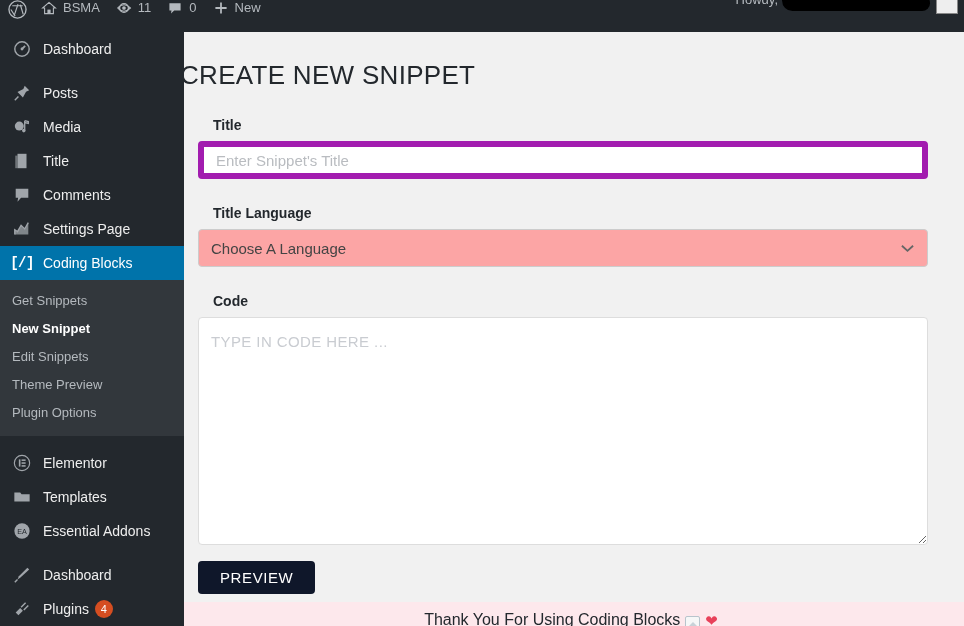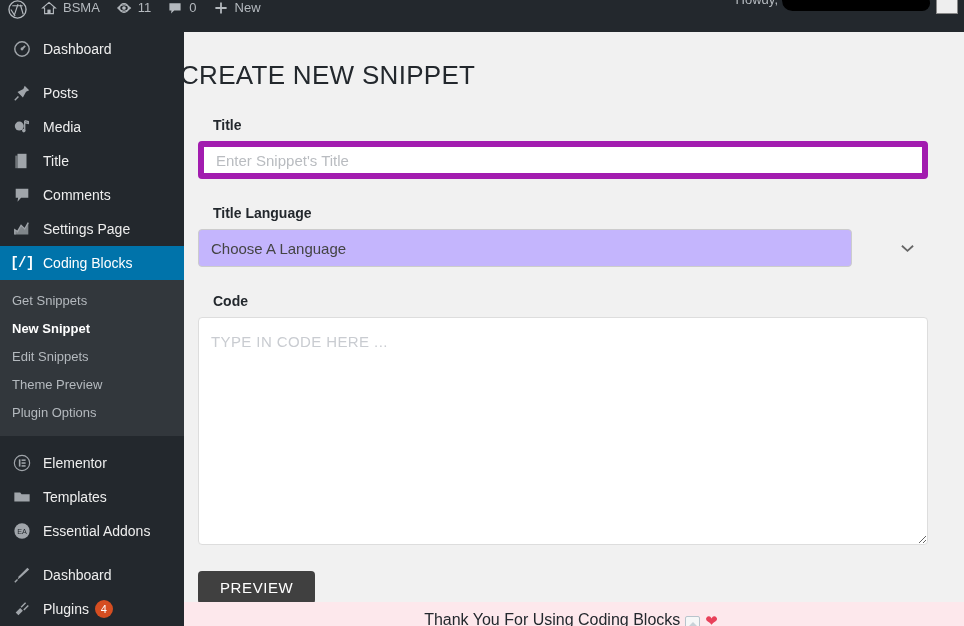--- a/index.html
+++ b/index.html
@@ -150,22 +150,22 @@
     padding: 0 12px;
     font-size: 15px;
     font-family: "Liberation Sans", sans-serif;
     color: #444;
     outline: none;
   }
   .text-input::placeholder { color: #b9bcc0; }
   .select-wrap { position: relative; width: 730px; }
   .select-input {
     display: block;
-    width: 654px; height: 38px;
-    background: #c4b5fd;
+    width: 730px; height: 38px;
+    background: #fca5a5;
     border: 1px solid #ccc;
     border-radius: 4px;
     padding: 0 12px;
     font-size: 15px;
     color: #444;
     display: flex; align-items: center;
   }
   .chev {
     position: absolute; right: 14px; top: 50%;
     transform: translateY(-50%);
@@ -180,22 +180,22 @@
     border-radius: 4px;
     padding: 15px 12px;
     font-size: 15px;
     font-family: "Liberation Sans", sans-serif;
     color: #444;
     resize: both;
     outline: none;
   }
   .code-area::placeholder { color: #c9ccd1; letter-spacing: 0.4px; }
   .btn-preview {
-    margin-top: 26px;
-    background: #404040;
+    margin-top: 16px;
+    background: #0f172a;
     border: none;
     border-radius: 4px;
     color: #fff;
     font-size: 15px;
     font-family: "Liberation Sans", sans-serif;
     letter-spacing: 0.6px;
     padding: 8px 22px;
     cursor: pointer;
   }
 

